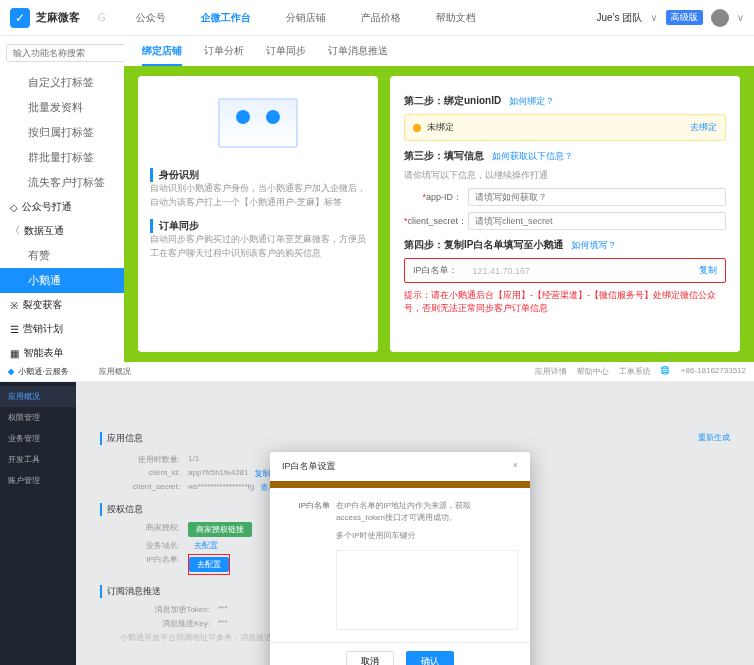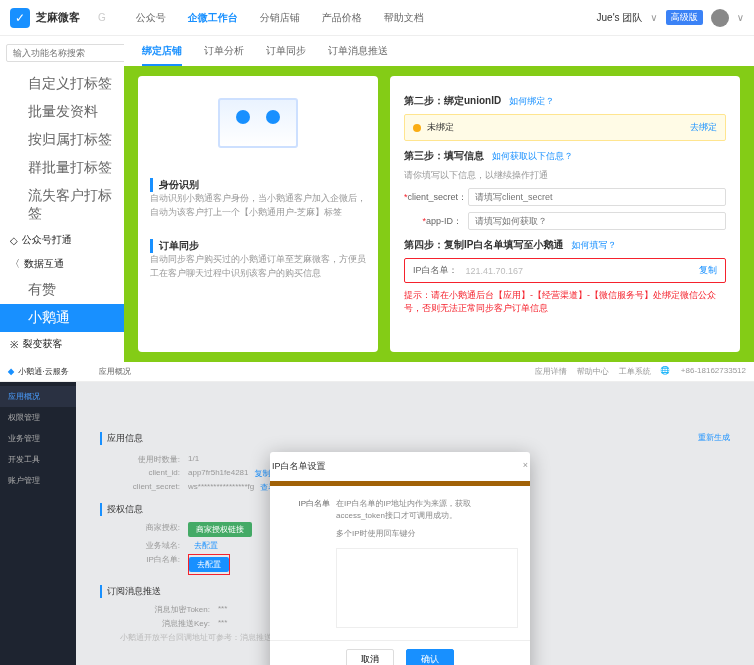--- a/index.html
+++ b/index.html
@@ -2,62 +2,62 @@
 <html><head>
   <meta charset="utf-8">
   <style>
     * { margin: 0; padding: 0; box-sizing: border-box; font-family: -apple-system, "PingFang SC", "Microsoft YaHei", sans-serif; }
     body { width: 754px; height: 665px; background: #fff; font-size: 10px; color: #333; overflow: hidden; }
 
     
     .top-nav { height: 36px; background: #fff; border-bottom: 1px solid #eee; display: flex; align-items: center; padding: 0 10px; }
     .logo { width: 20px; height: 20px; background: #1890ff; border-radius: 4px; display: flex; align-items: center; justify-content: center; color: #fff; font-size: 12px; }
     .logo-text { margin-left: 6px; font-size: 11px; font-weight: bold; }
-    .nav-items { display: flex; margin-left: 30px; gap: 22px; font-size: 10px; color: #666; }
+    .nav-items { display: flex; margin-left: 30px; gap: 35px; font-size: 10px; color: #666; }
     .nav-item.active { color: #1890ff; font-weight: bold; }
     .nav-right { margin-left: auto; display: flex; align-items: center; gap: 8px; font-size: 10px; }
     .badge-premium { background: #3b82f6; color: #fff; padding: 1px 5px; border-radius: 2px; font-size: 9px; }
     .avatar { width: 18px; height: 18px; border-radius: 50%; background: #888; }
 
     
     .app-upper { display: flex; height: 326px; }
     .search-row { display: flex; align-items: flex-end; padding: 4px 6px; }
     .search-input { flex: 1; border: 1px solid #ddd; border-radius: 2px; padding: 3px 6px; font-size: 9px; color: #aaa; }
     .sidebar { width: 124px; background: #fff; padding-top: 4px; }
     .sb-group { margin-top: 4px; }
     .sb-group-title { font-size: 10px; padding: 5px 10px; color: #222; display: flex; align-items: center; gap: 4px; }
-    .sb-item { font-size: 14px; color: #666; padding: 5px 10px 5px 28px; cursor: pointer; }
+    .sb-item { font-size: 11px; color: #666; padding: 5px 10px 5px 28px; cursor: pointer; }
     .sb-item.active { background: #1890ff; color: #fff; }
 
     .main { flex: 1; background: #84cc16; display: flex; flex-direction: column; }
     .subnav { display: flex; gap: 22px; padding: 8px 18px 0; font-size: 10px; background: #fff; }
     .subnav-item { padding-bottom: 6px; color: #666; }
     .subnav-item.active { color: #1890ff; border-bottom: 2px solid #1890ff; font-weight: bold; }
     .content { flex: 1; padding: 10px 14px; display: flex; gap: 12px; overflow: hidden; }
     .panel-left { width: 240px; background: #fff; border-radius: 4px; padding: 12px; }
     .illus { height: 70px; display: flex; align-items: center; justify-content: center; }
     .illus-box { width: 80px; height: 50px; border: 2px solid #cde0ff; border-radius: 3px; position: relative; background: linear-gradient(#eaf3ff,#fff); }
     .circ { width: 14px; height: 14px; border-radius: 50%; background: #1890ff; position: absolute; top: 10px; }
     .circ.a { left: 16px; } .circ.b { right: 16px; }
-    .section-title { font-size: 10px; font-weight: bold; margin-top: 20px; border-left: 3px solid #1890ff; padding-left: 6px; }
+    .section-title { font-size: 10px; font-weight: bold; margin-top: 10px; border-left: 3px solid #1890ff; padding-left: 6px; }
     .section-desc { font-size: 9px; color: #999; line-height: 1.5; margin-top: 0; }
 
     .panel-right { flex: 1; background: #fff; border-radius: 4px; padding: 10px 14px; overflow: auto; }
     .step-title { font-size: 10px; font-weight: bold; margin: 8px 0 6px; }
     .step-link { color: #1890ff; font-size: 9px; margin-left: 8px; font-weight: normal; text-align: center; }
     .warn-box { background: #fffbe6; border: 1px solid #ffe58f; padding: 6px 8px; display: flex; align-items: center; font-size: 9px; border-radius: 2px; }
     .warn-dot { width: 8px; height: 8px; border-radius: 50%; background: #faad14; margin-right: 6px; }
     .warn-link { margin-left: auto; color: #1890ff; }
     .hint { font-size: 9px; color: #999; margin: 6px 0; }
     .form-row { display: flex; align-items: center; margin: 6px 0; }
     .form-label { width: 64px; text-align: right; font-size: 9px; color: #666; padding-right: 6px; }
     .form-label .req { color: #f5222d; }
     .form-input { flex: 1; border: 1px solid #ddd; border-radius: 2px; padding: 3px 6px; font-size: 9px; color: #bbb; }
     .ip-box { border: 1px solid #f5222d; padding: 5px 8px; display: flex; align-items: center; font-size: 9px; border-radius: 2px; }
-    .ip-label { color: #666; margin-right: 8px; }
+    .ip-label { color: #666; margin-right: 15px; }
     .ip-val { color: #bbb; }
     .ip-copy { margin-left: auto; color: #1890ff; }
     .warn-text { font-size: 9px; color: #f5222d; margin-top: 6px; line-height: 1.4; }
 
     
     .app-lower { position: relative; height: 303px; background: #e8e9eb; overflow: hidden; }
     .lower-top { height: 20px; background: #fff; display: flex; align-items: center; padding: 0 8px; font-size: 8px; border-bottom: 1px solid #eee; }
     .lower-top-right { margin-left: auto; display: flex; gap: 10px; color: #999; }
     .lower-body { display: flex; height: calc(100% - 20px); }
     .lower-side { width: 76px; background: #1e2430; color: #aaa; font-size: 8px; padding-top: 4px; }
@@ -69,21 +69,21 @@
     .lm-row { display: flex; margin: 3px 0 3px 20px; color: #999; }
     .lm-label { width: 60px; text-align: right; margin-right: 8px; }
     .lm-link { color: #1890ff; margin-left: 6px; }
     .lm-btn-red { display: inline-block; border: 1px solid #f5222d; padding: 2px 0; }
     .lm-btn-blue { display: inline-block; background: #1890ff; color: #fff; padding: 2px 8px; border-radius: 2px; }
     .lm-edit { margin-left: auto; color: #1890ff; }
     .arrow-red { position: absolute; left: 230px; top: 174px; color: #f00; font-size: 14px; }
 
     
     .modal { position: absolute; left: 270px; top: 90px; width: 260px; background: #fff; border-radius: 3px; box-shadow: 0 4px 20px rgba(0,0,0,0.3); }
-    .modal-header { padding: 8px 2px; font-size: 9px; border-bottom: 5px solid #a16207; display: flex; }
+    .modal-header { padding: 8px 12px; font-size: 9px; border-bottom: 7px solid #a16207; display: flex; }
     .modal-close { margin-left: auto; color: #999; }
     .modal-body { padding: 12px; font-size: 8px; color: #888; }
     .modal-field { display: flex; margin-bottom: 8px; }
     .modal-label { width: 48px; text-align: right; margin-right: 6px; color: #666; }
     .modal-text { flex: 1; line-height: 1.5; }
     .modal-textarea { border: 1px solid #eee; height: 80px; margin-left: 54px; }
     .modal-footer { padding: 8px; border-top: 1px solid #eee; display: flex; justify-content: center; gap: 12px; }
     .btn { padding: 3px 14px; font-size: 9px; border-radius: 2px; border: 1px solid #ddd; background: #fff; cursor: pointer; }
     .btn.primary { background: #1890ff; color: #fff; border-color: #1890ff; }
   </style>
@@ -180,26 +180,26 @@
         <div class="warn-box">
           <div class="warn-dot"></div>
           <span>未绑定</span>
           <span class="warn-link">去绑定</span>
         </div>
         <div class="step-title">
           <span>第三步：填写信息</span><span class="step-link">如何获取以下信息？</span>
         </div>
         <div class="hint">请你填写以下信息，以继续操作打通</div>
         <div class="form-row">
+            <div class="form-label"><span class="req">*</span><span>app-ID：</span></div>
+            <input class="form-input" placeholder="请填写如何获取？" style="">
+          </div>
+        <div class="form-row">
             <div class="form-label"><span class="req">*</span><span>client_secret：</span></div>
             <input class="form-input" placeholder="请填写client_secret" style="">
-          </div>
-        <div class="form-row">
-            <div class="form-label"><span class="req">*</span><span>app-ID：</span></div>
-            <input class="form-input" placeholder="请填写如何获取？" style="">
           </div>
         <div class="step-title">
           <span>第四步：复制IP白名单填写至小鹅通</span><span class="step-link">如何填写？</span>
         </div>
         <div class="ip-box">
           <span class="ip-label">IP白名单：</span>
           <span class="ip-val">121.41.70.167</span>
           <span class="ip-copy">复制</span>
         </div>
         <div class="warn-text">提示：请在小鹅通后台【应用】-【经营渠道】-【微信服务号】处绑定微信公众号，否则无法正常同步客户订单信息</div>

